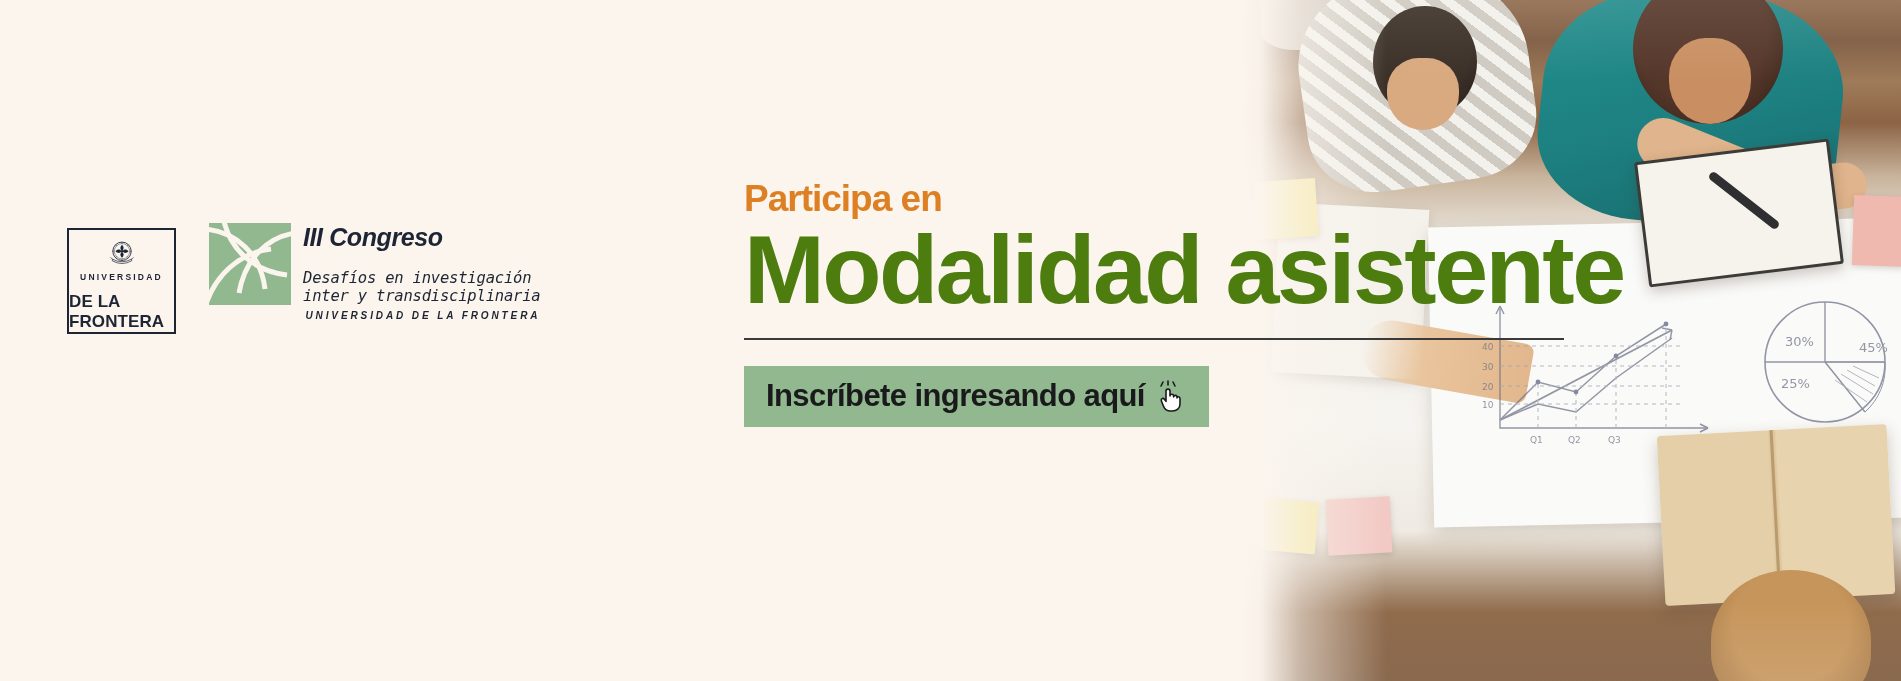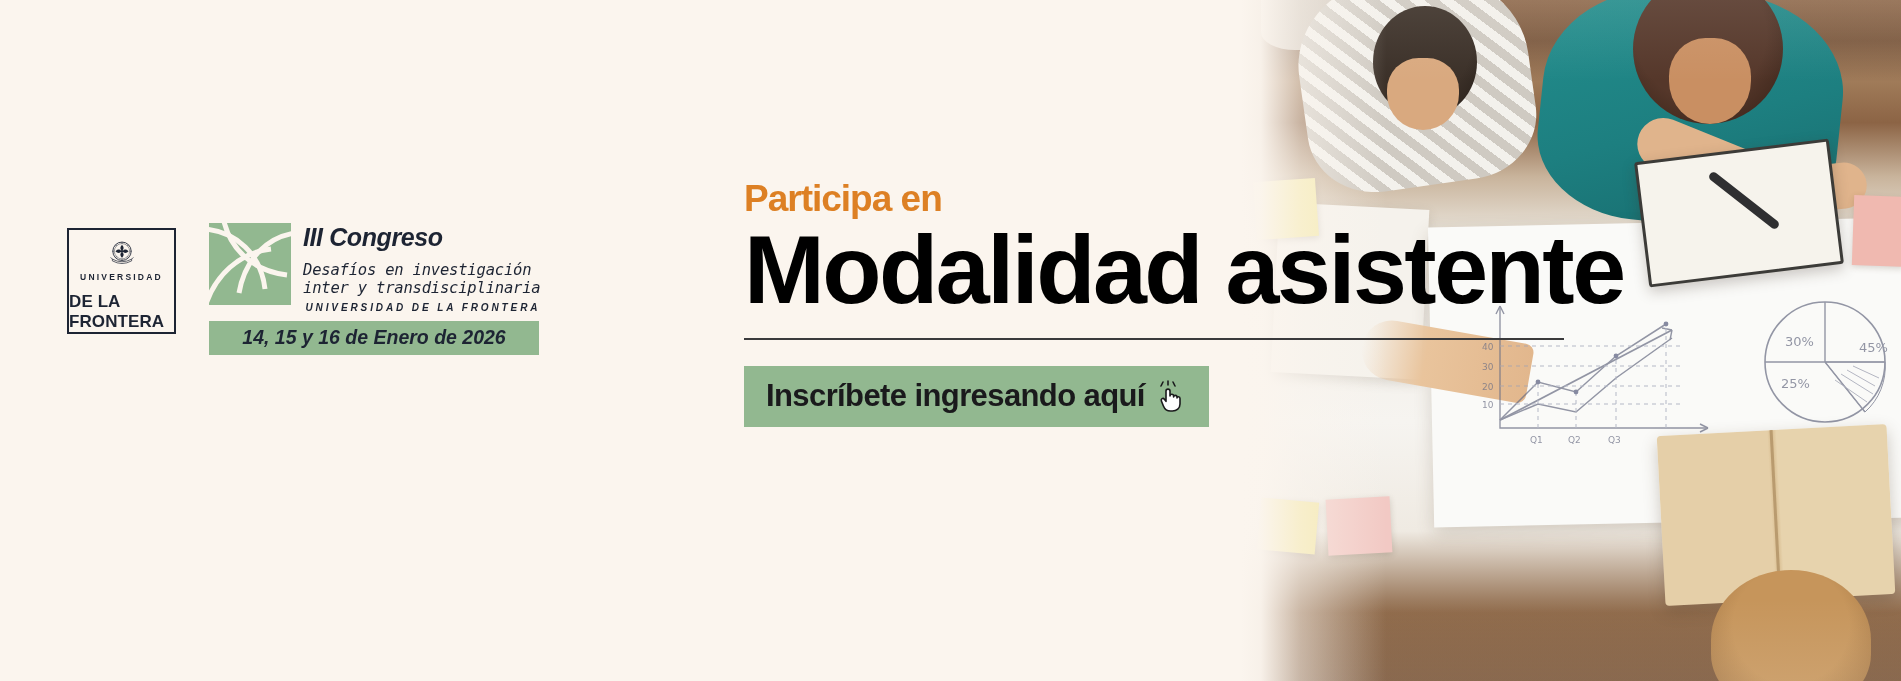--- a/index.html
+++ b/index.html
@@ -247,21 +247,21 @@
     font-weight: 800;
     color: #1d2433;
     letter-spacing: -0.4px;
     line-height: 1;
   }
   .cong-sub {
     font-family: "DejaVu Sans Mono", "Liberation Mono", monospace;
     font-size: 15.5px;
     color: #1d2433;
     line-height: 1.14;
-    margin-top: 12px;
+    margin-top: 20px;
     letter-spacing: -0.2px;
   }
   .cong-uni {
     font-size: 10px;
     font-weight: 800;
     letter-spacing: 2.9px;
     color: #1d2433;
     margin-top: 5px;
     text-align: right;
   }
@@ -288,21 +288,21 @@
   .kicker {
     font-size: 37px;
     font-weight: 800;
     color: #dd8024;
     line-height: 1;
     letter-spacing: -1px;
   }
   .headline {
     font-size: 97px;
     font-weight: 800;
-    color: #000000;
+    color: #4d7c0f;
     line-height: 1.02;
     letter-spacing: -2.5px;
     margin-top: 4px;
     white-space: nowrap;
   }
   .rule {
     margin-top: 18px;
     width: 820px;
     height: 2px;
     background: #3a3a3c;
@@ -457,21 +457,20 @@
       </div>
       <div class="cong-text">
         <div class="cong-title">III Congreso</div>
         <div class="cong-sub">
           <div>Desafíos en investigación</div>
           <div>inter y transdisciplinaria</div>
         </div>
         <div class="cong-uni">UNIVERSIDAD DE LA FRONTERA</div>
       </div>
     </div>
-    <div class="date-band">14, 15 y 16 de Enero de 2026</div>
   </div>
 
   <div class="copy">
     <div class="kicker">Participa en</div>
     <div class="headline">Modalidad asistente</div>
     <div class="rule"></div>
     <div class="cta">
       <span class="cta-label">Inscríbete ingresando aquí</span>
       <svg class="cursor-icon" viewBox="0 0 30 32">
         <g stroke="#1a1a1c" stroke-width="1.6" fill="none" stroke-linecap="round">

